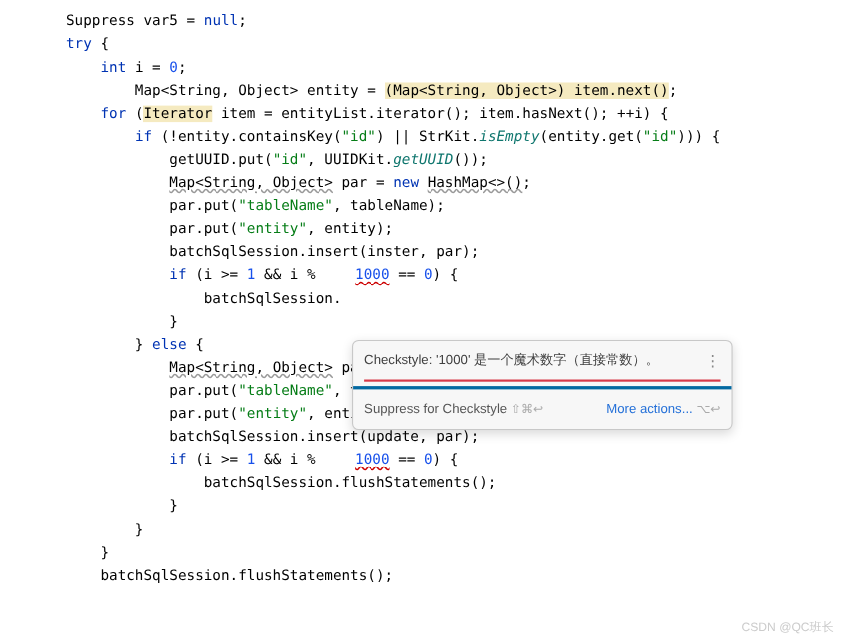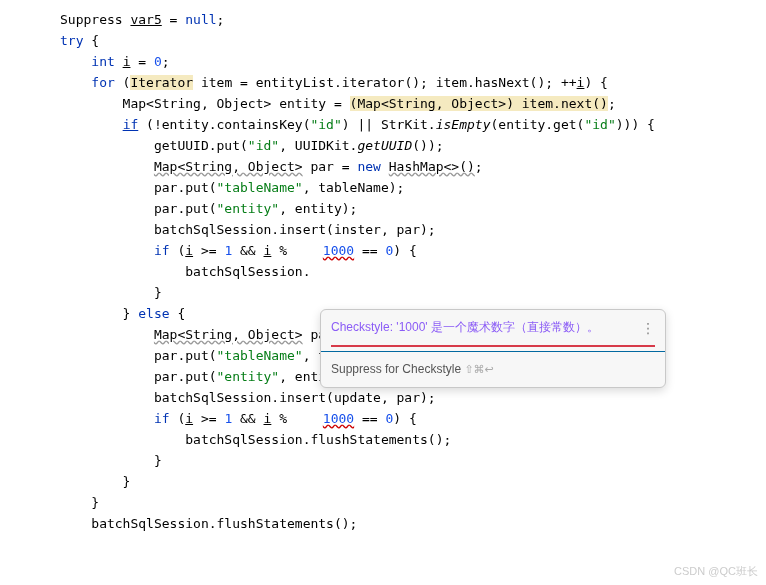--- a/index.html
+++ b/index.html
@@ -15,23 +15,23 @@
       height: 585px;
       overflow: hidden;
     }
     .code-line {
       white-space: pre;
       height: 21px;
     }
     .kw { color: #0033b3; font-weight: normal; }
     .str { color: #067d17; }
     .num { color: #1750eb; }
-    .static-method { font-style: italic; color: #000000; }
+    .static-method { font-style: italic; color: #0f766e; }
     .hl-yellow { background: #f5eac0; }
-    .underline { text-decoration: underline; text-decoration-style: solid; }
+    .underline { text-decoration-style: solid; }
     .warn-underline { text-decoration: underline; text-decoration-style: wavy; text-decoration-color: #cc0000; margin-left: 28px; }
     .gray-underline { text-decoration: underline; text-decoration-style: wavy; text-decoration-color: #999999; margin-top: 14px; }
     
     .tooltip {
       position: absolute;
       top: 309px;
       left: 320px;
       width: 346px;
       background: #f7f7f7;
       border: 1px solid #c8c8c8;
@@ -42,39 +42,39 @@
       color: #333;
       z-index: 10;
     }
     .tooltip-top {
       padding: 8px 10px;
       display: flex;
       justify-content: space-between;
       align-items: center;
     }
     .tooltip-msg {
-      color: #8b5cf6;
+      color: #404040;
     }
     .tooltip-dots {
       color: #888;
       font-size: 14px;
       line-height: 10px;
       cursor: pointer;
     }
     .tooltip-redline {
       height: 2px;
       background: #d73a49;
       margin: 0 10px 0 10px;
     }
     .tooltip-bottom {
       padding: 8px 10px;
       display: flex;
       justify-content: space-between;
       align-items: center;
-      border-top: 1px solid #0369a1;
+      border-top: 3px solid #0369a1;
       margin-top: 4px;
     }
     .tooltip-action {
       color: #555;
     }
     .tooltip-shortcut {
       color: #aaa;
       font-size: 11px;
     }
     .tooltip-link {
@@ -90,22 +90,22 @@
       color: #cccccc;
     }
   </style>
 </head>
 <body>
 
 <div>
 <div class="code-line"><span>Suppress </span><span class="underline">var5</span><span> = </span><span class="kw">null</span><span>;</span></div>
 <div class="code-line"><span class="kw">try</span><span> {</span></div>
 <div class="code-line"><span>    </span><span class="kw">int</span><span> </span><span class="underline">i</span><span> = </span><span class="num">0</span><span>;</span></div>
+<div class="code-line"><span>        Map&lt;String, Object&gt; entity = </span><span class="hl-yellow">(Map&lt;String, Object&gt;) item.next()</span><span>;</span></div>
 <div class="code-line"><span>    </span><span class="kw">for</span><span> (</span><span class="hl-yellow">Iterator</span><span> item = entityList.iterator(); item.hasNext(); ++</span><span class="underline">i</span><span>) {</span></div>
-<div class="code-line"><span>        Map&lt;String, Object&gt; entity = </span><span class="hl-yellow">(Map&lt;String, Object&gt;) item.next()</span><span>;</span></div>
 <div class="code-line"><span>        </span><span class="kw underline">if</span><span> (!entity.containsKey(</span><span class="str">"id"</span><span>) || StrKit.</span><span class="static-method">isEmpty</span><span>(entity.get(</span><span class="str">"id"</span><span>))) {</span></div>
 <div class="code-line"><span>            getUUID.put(</span><span class="str">"id"</span><span>, UUIDKit.</span><span class="static-method">getUUID</span><span>());</span></div>
 <div class="code-line"><span>            </span><span class="gray-underline">Map&lt;String, Object&gt;</span><span> par = </span><span class="kw">new</span><span> </span><span class="gray-underline">HashMap&lt;&gt;()</span><span>;</span></div>
 <div class="code-line"><span>            par.put(</span><span class="str">"tableName"</span><span>, tableName);</span></div>
 <div class="code-line"><span>            par.put(</span><span class="str">"entity"</span><span>, entity);</span></div>
 <div class="code-line"><span>            batchSqlSession.insert(inster, par);</span></div>
 <div class="code-line"><span>            </span><span class="kw">if</span><span> (</span><span class="underline">i</span><span> &gt;= </span><span class="num">1</span><span> &amp;&amp; </span><span class="underline">i</span><span> % </span><span class="num warn-underline">1000</span><span> == </span><span class="num">0</span><span>) {</span></div>
 <div class="code-line"><span>                batchSqlSession.</span></div>
 <div class="code-line"><span>            }</span></div>
 <div class="code-line"><span>        } </span><span class="kw">else</span><span> {</span></div>
@@ -125,16 +125,20 @@
   <div class="tooltip-top">
     <span class="tooltip-msg">Checkstyle: '1000' 是一个魔术数字（直接常数）。</span>
     <span class="tooltip-dots">⋮</span>
   </div>
   <div class="tooltip-redline"></div>
   <div class="tooltip-bottom">
     <span>
       <span class="tooltip-action">Suppress for Checkstyle</span>
       <span class="tooltip-shortcut">⇧⌘↩</span>
     </span>
+    <span>
+      <span class="tooltip-link">More actions...</span>
+      <span class="tooltip-shortcut">⌥↩</span>
+    </span>
   </div>
 </div>
 
 <div class="watermark">CSDN @QC班长</div>
 
 </body></html>

